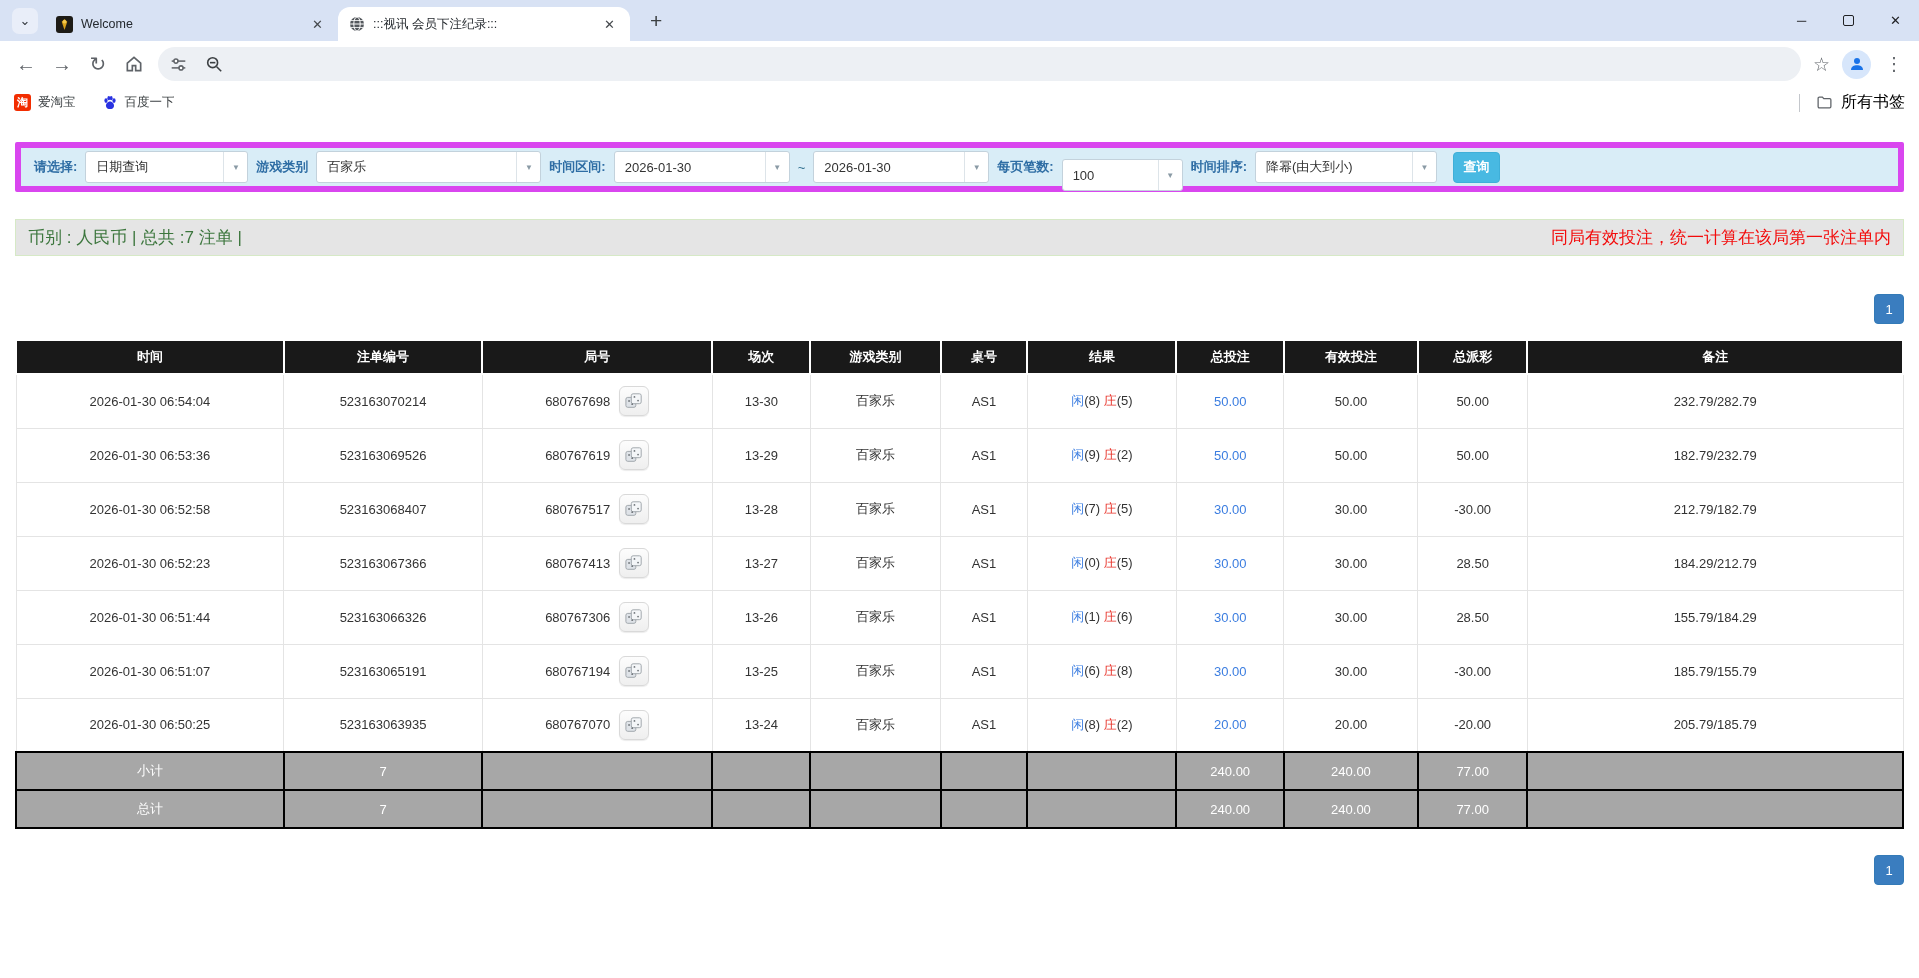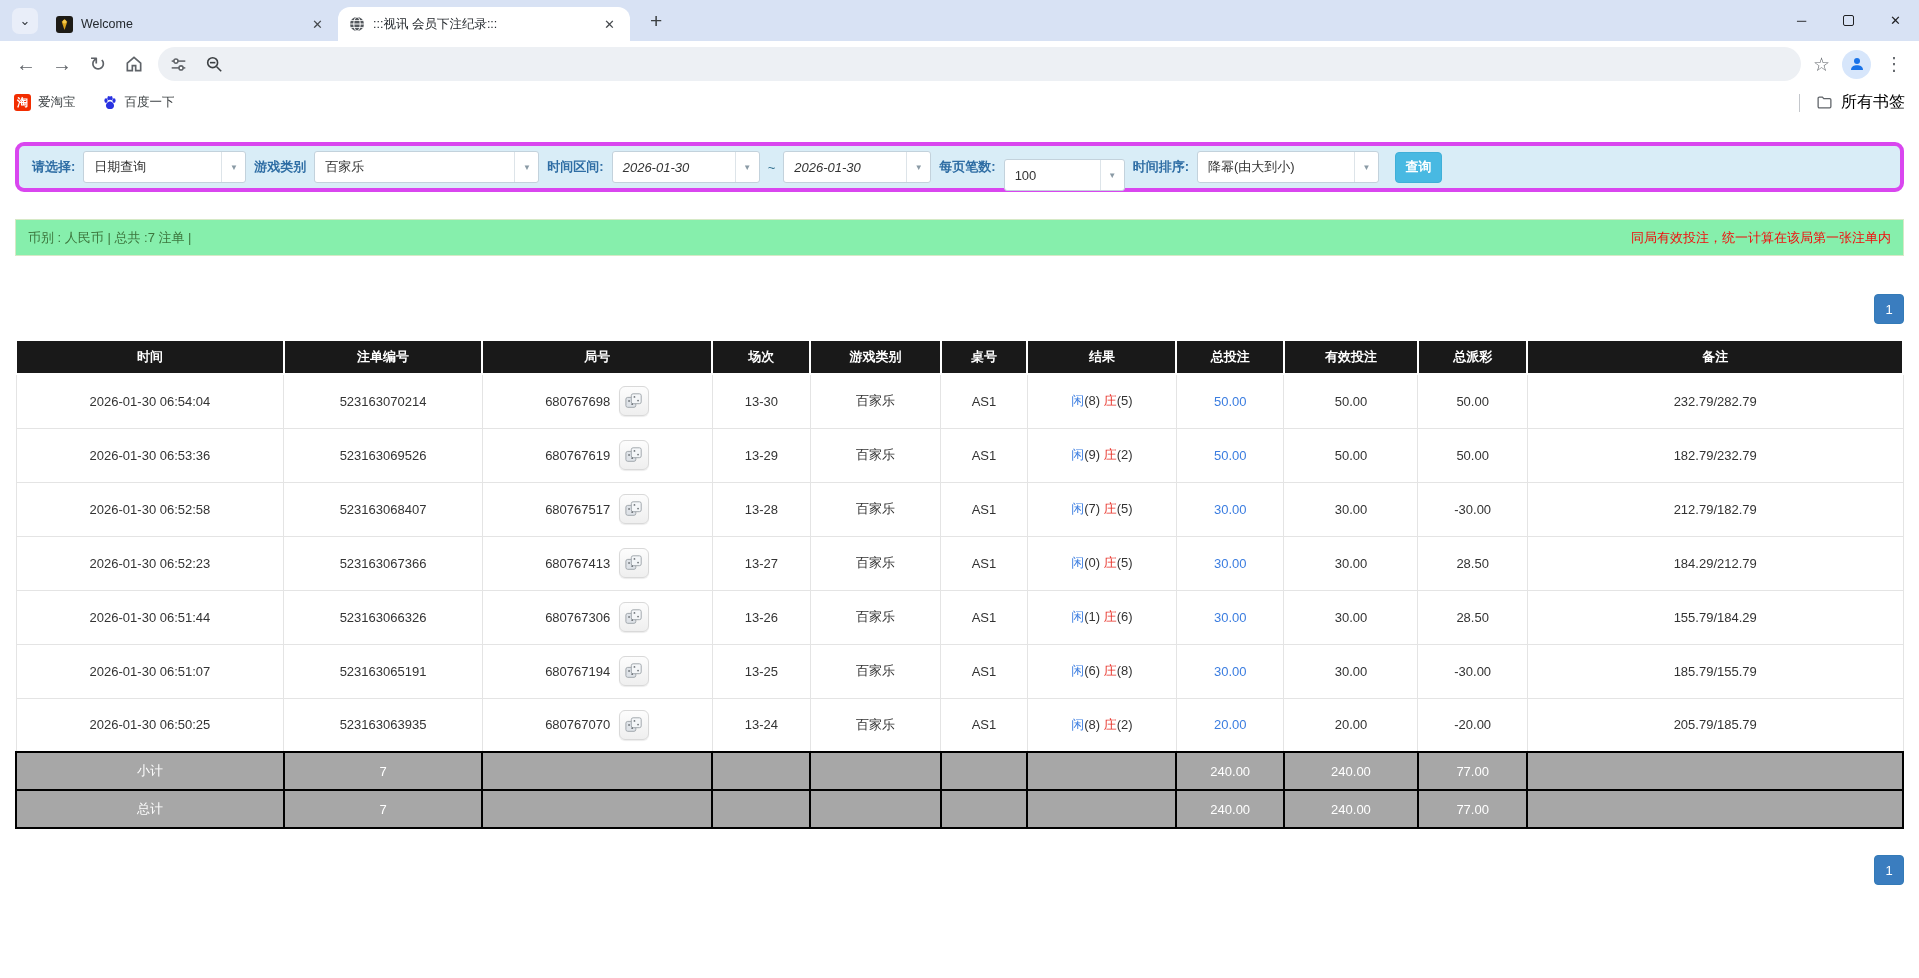--- a/index.html
+++ b/index.html
@@ -40,37 +40,37 @@
   .bm { display:flex; align-items:center; gap:7px; font-size:12.5px; color:#3c4043; }
   .bm-tao { width:17px; height:17px; background:#f22d00; border-radius:3px; color:#fff; font-size:11px;
     font-weight:bold; display:flex; align-items:center; justify-content:center; }
   .bm-right { margin-left:auto; display:flex; align-items:center; gap:8px; }
   .bm-sep { width:1px; height:18px; background:#c4c7cc; margin-right:8px; }
 
   
   .page { position:relative; }
   .page-title { font-size:25px; font-weight:500; color:#333; margin:44px 0 0 13px; }
 
-  .filter-panel { margin:24px 15px 0; background:#d9edf7; border:4px solid #d946ef; border-radius:9px;
+  .filter-panel { margin:24px 15px 0; background:#d9edf7; border:6px solid #d946ef; border-radius:2px;
     height:50px; display:flex; align-items:center; padding:0 13px; font-size:13px; }
   .f-label { color:#2e6da4; font-weight:bold; margin:0 8px; white-space:nowrap; }
   .f-label:first-child { margin-left:0; }
   .dd { position:relative; height:32px; background:#fff; border:1px solid #c3d2dc; border-radius:3px;
     display:flex; align-items:center; padding:0 30px 0 10px; color:#333; cursor:pointer; }
   .dd .caret { position:absolute; right:0; top:0; width:24px; height:100%; border-left:1px solid #dde4e9;
     display:flex; align-items:center; justify-content:center; color:#8a9aa5; font-size:8px; }
-  .w-select1 { width:163px; } .w-game { width:225px; } .w-date { width:148px;font-style:italic; }
+  .w-select1 { width:163px; } .w-game { width:225px; } .w-date { width:176px; }
   .w-size { width:121px;margin-top:16px; } .w-sort { width:182px;text-align:right; }
   .tilde { color:#31708f; margin:0 8px; }
   .btn-search { margin-left:16px; width:47px; height:31px; background:#48b9e2; border:1px solid #3fafd8;
     border-radius:4px; color:#fff; font-size:13px; font-weight:bold; display:flex;
     align-items:center; justify-content:center; cursor:pointer; }
 
-  .summary-bar { margin:27px 15px 0; background:#86efac; border:1px solid #d6e9c6; height:37px;
-    display:flex; align-items:center; justify-content:space-between; padding:0 12px; font-size:13px; }
+  .summary-bar { margin:27px 15px 0; background:#e5e5e5; border:1px solid #d6e9c6; height:37px;
+    display:flex; align-items:center; justify-content:space-between; padding:0 12px; font-size:17px; }
   .summary-left { color:#3c763d; }
   .summary-right { color:#f30b0b; }
 
   .pager { display:flex; justify-content:flex-end; margin:38px 15px 0; }
   .pager.bottom { margin-top:26px; }
   .page-btn { min-width:30px; height:30px; background:#3a7dbf; border:1px solid #337ab7; border-radius:4px;
     color:#fff; font-size:13px; display:flex; align-items:center; justify-content:center; cursor:pointer; }
 
   .bet-table { width:calc(100% - 30px); margin:15px 15px 0; border-collapse:collapse; table-layout:fixed; }
   .bet-table thead th { background:#191919; color:#fff; font-size:13px; font-weight:bold; height:34px;

